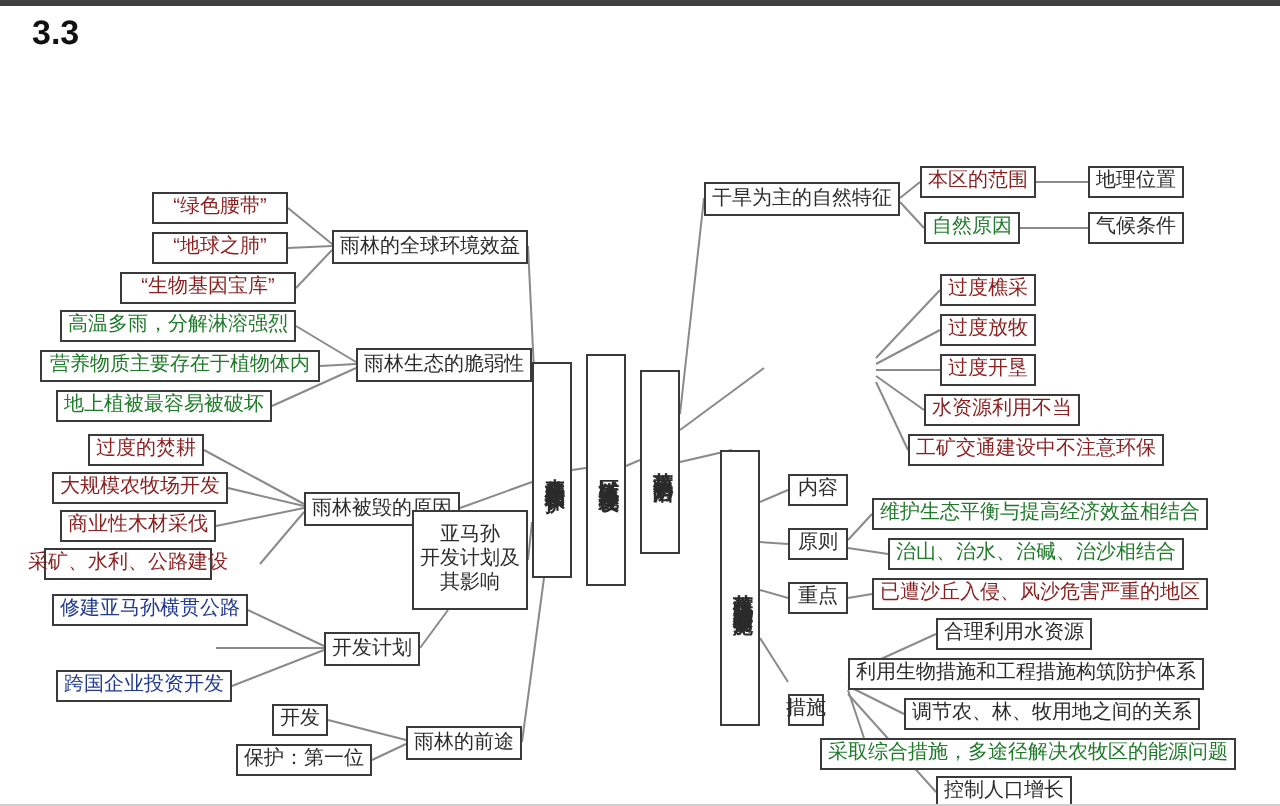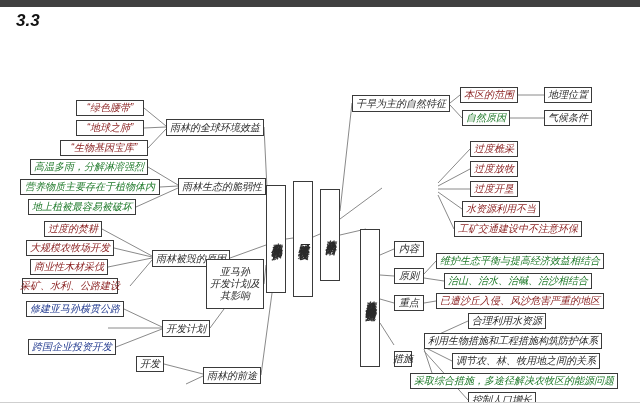--- a/index.html
+++ b/index.html
@@ -1,19 +1,19 @@
 <!DOCTYPE html>
 <html><head>
 <meta charset="utf-8">
 <style>
   * { margin:0; padding:0; box-sizing:border-box; }
   html,body { background:#ffffff; }
   body { font-family:"Liberation Sans","DejaVu Sans",sans-serif; }
   .canvas { position:relative; width:640px; height:403px; background:#fff;
-            border-top:7px solid #404040; border-bottom:1px solid #cfcfcf; overflow:hidden;font-style:italic; }
+            border-top:3px solid #404040; border-bottom:1px solid #cfcfcf; overflow:hidden; }
   .lines { position:absolute; left:0; top:0; width:640px; height:403px; z-index:0; }
   .lines line { stroke:#8a8a8a; stroke-width:1; }
   .node { position:absolute; z-index:1; background:#fff; border:1px solid #3a3a3a;
           color:#2b2b2b; font-size:10px; line-height:12px; display:flex; align-items:center;
           justify-content:center; white-space:nowrap; padding:0 2px; height:16px; }
   .maroon { color:#8a1f1f; }
   .green  { color:#1f7a2a; }
   .navy   { color:#223a8f; }
   .vert { writing-mode:vertical-rl; text-orientation:upright; white-space:normal;
           letter-spacing:1px; padding:3px 2px; font-weight:bold; }
@@ -84,33 +84,34 @@
   <div class="node maroon" style="left:60px;top:133px;width:88px">“生物基因宝库”</div>
 
   <div class="node green" style="left:30px;top:152px;width:118px">高温多雨，分解淋溶强烈</div>
   <div class="node green" style="left:20px;top:172px;width:140px">营养物质主要存在于植物体内</div>
   <div class="node green" style="left:28px;top:192px;width:108px">地上植被最容易被破坏</div>
   <div class="node" style="left:178px;top:171px;width:88px;height:17px">雨林生态的脆弱性</div>
 
   <div class="node maroon" style="left:44px;top:214px;width:58px">过度的焚耕</div>
   <div class="node maroon" style="left:26px;top:233px;width:88px">大规模农牧场开发</div>
   <div class="node maroon" style="left:30px;top:252px;width:78px">商业性木材采伐</div>
-  <div class="node maroon" style="left:22px;top:271px;width:96px">采矿、水利、公路建设</div>
+  <div class="node maroon" style="left:22px;top:271px;width:84px">采矿、水利、公路建设</div>
   <div class="node" style="left:152px;top:243px;width:78px;height:17px">雨林被毁的原因</div>
 
   <div class="node navy" style="left:26px;top:294px;width:98px">修建亚马孙横贯公路</div>
   <div class="node navy" style="left:28px;top:332px;width:88px">跨国企业投资开发</div>
   <div class="node" style="left:162px;top:313px;width:48px;height:17px">开发计划</div>
   <div class="node multi" style="left:206px;top:252px;width:58px;height:50px">
     <span>亚马孙</span>
     <span>开发计划及</span>
     <span>其影响</span>
   </div>
 
   <div class="node" style="left:136px;top:349px;width:28px">开发</div>
+  <div class="node" style="left:118px;top:369px;width:68px">保护：第一位</div>
   <div class="node" style="left:203px;top:360px;width:58px;height:17px">雨林的前途</div>
 
   <div class="node vert" style="left:266px;top:178px;width:20px;height:108px">森林的开发和保护</div>
   <div class="node vert" style="left:293px;top:174px;width:20px;height:116px">区域生态环境建设</div>
   <div class="node vert" style="left:320px;top:182px;width:20px;height:92px">荒漠化的防治</div>
 
   <div class="node" style="left:352px;top:88px;width:98px;height:17px">干旱为主的自然特征</div>
   <div class="node maroon" style="left:460px;top:80px;width:58px">本区的范围</div>
   <div class="node" style="left:544px;top:80px;width:48px">地理位置</div>
   <div class="node green" style="left:462px;top:103px;width:48px">自然原因</div>

